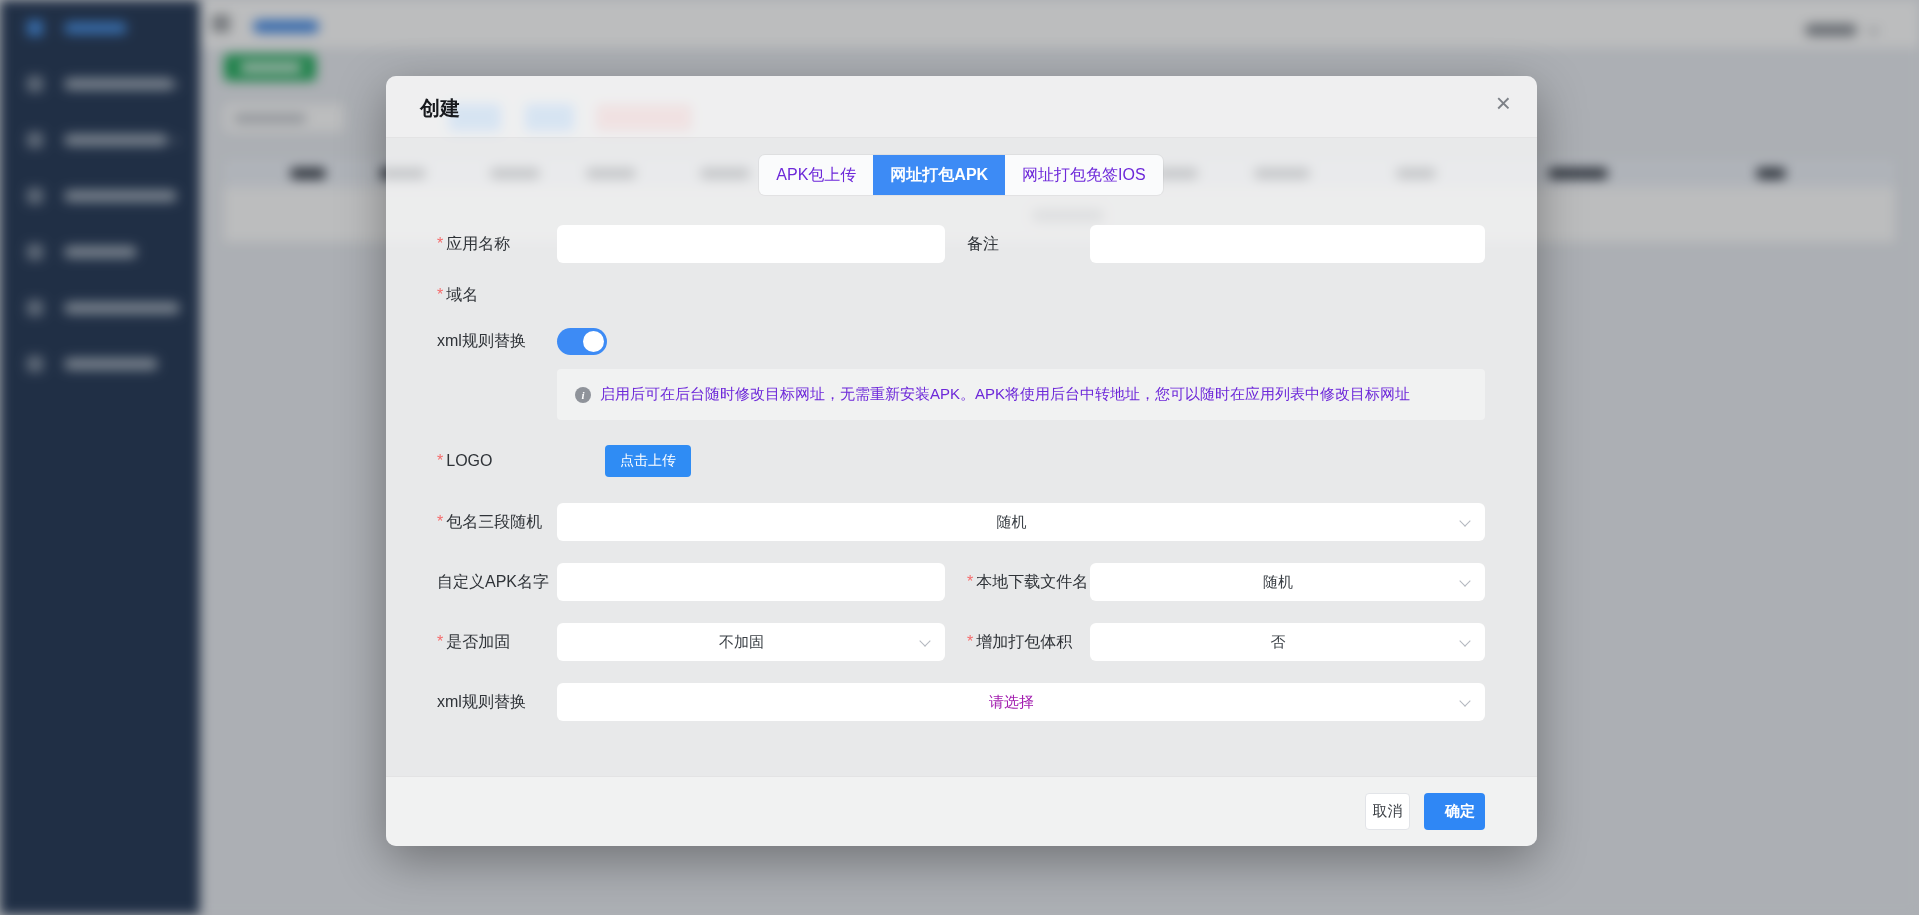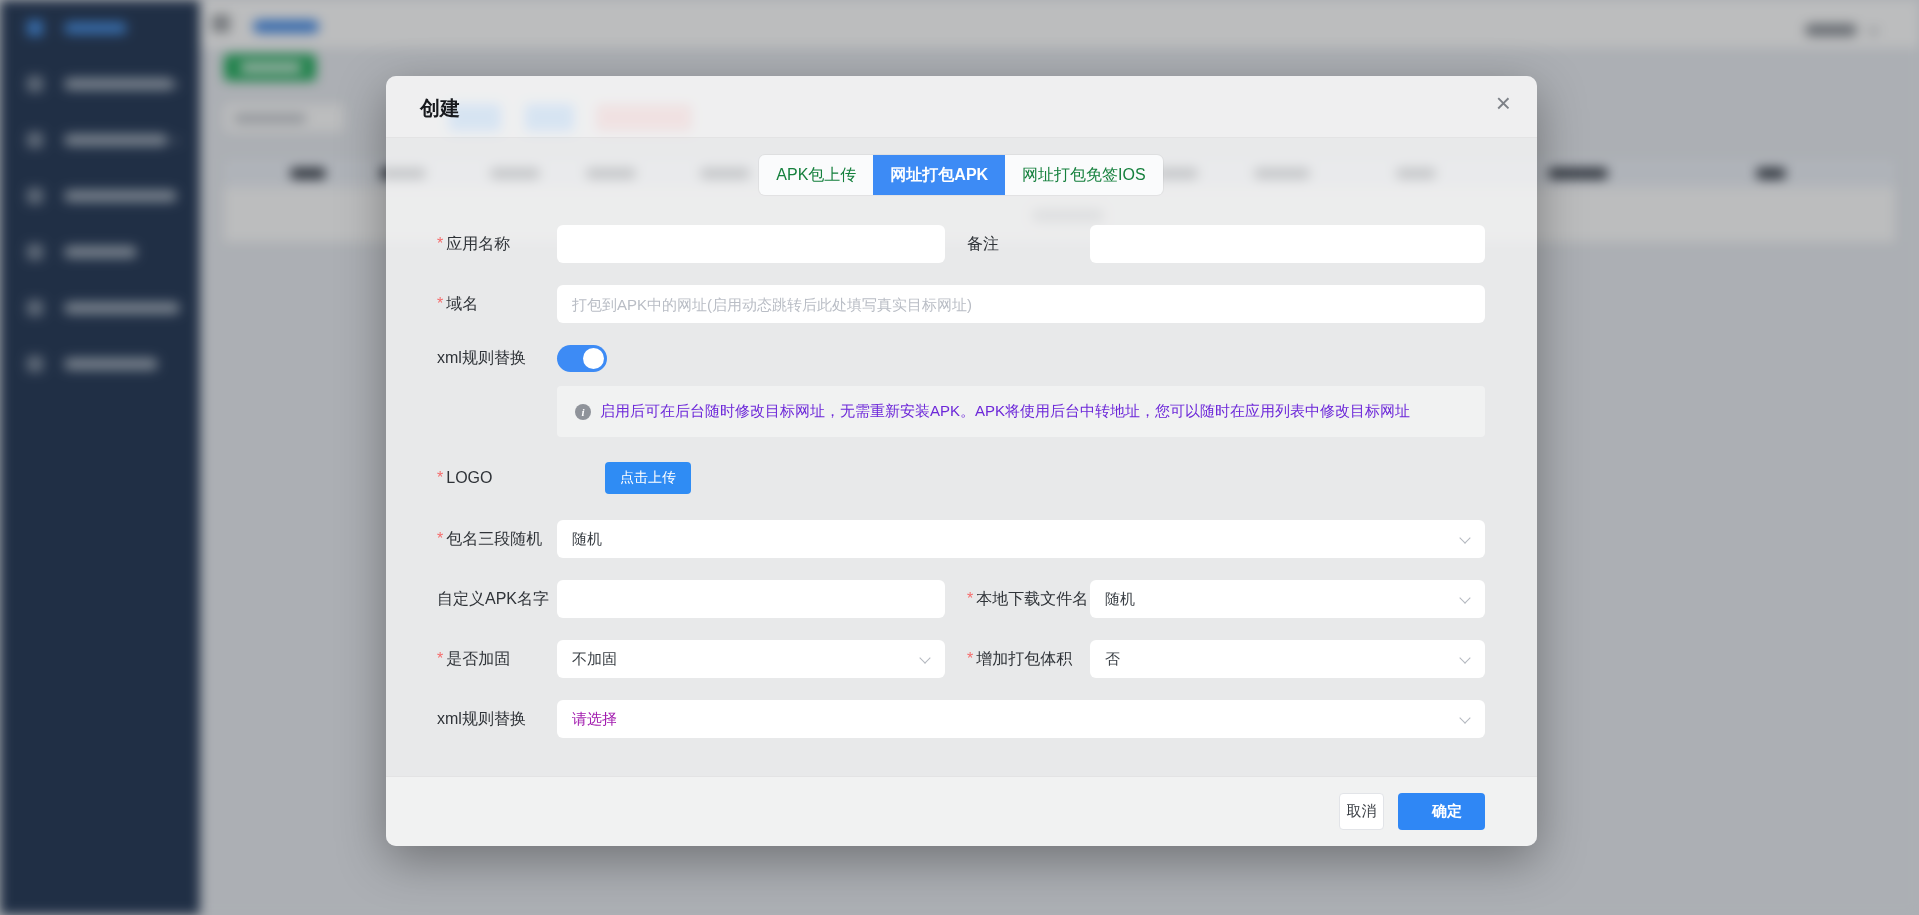--- a/index.html
+++ b/index.html
@@ -42,35 +42,35 @@
            box-shadow:0 14px 48px rgba(0,0,0,0.35); }
   .modal-header { position:relative; height:62px; background:rgba(255,255,255,0.30);
                   border-radius:10px 10px 0 0; border-bottom:1px solid rgba(0,0,0,0.05); }
   .modal-title { position:absolute; left:34px; top:19px; font-size:20px; font-weight:bold; color:#17191d; }
   .modal-close { position:absolute; right:26px; top:14px; font-size:26px; line-height:26px; color:#7d8187; cursor:pointer; }
   .modal-body { padding:17px 52px 0 51px; }
 
   .tabs-wrap { display:flex; justify-content:center; }
   .tabs { display:flex; background:#fafbfc; border-radius:6px; overflow:hidden;
           box-shadow:0 0 0 1px rgba(0,0,0,0.04); }
-  .tab { height:40px; line-height:40px; padding:0 17px; font-size:16px; color:#15803d; cursor:pointer; white-space:nowrap; }
+  .tab { height:40px; line-height:40px; padding:0 17px; font-size:16px; color:#6d28d9; cursor:pointer; white-space:nowrap; }
   .tab.active { background:#3d8bf5; color:#ffffff; font-weight:bold; }
 
   .form { margin-top:30px; }
   .frow { display:flex; align-items:center; margin-bottom:22px; }
   .flabel { width:120px; flex:0 0 120px; font-size:16px; color:#2f3338; }
   .flabel2 { width:123px; flex:0 0 123px; margin-left:22px; font-size:16px; color:#2f3338; }
   .req { color:#f56c6c; margin-right:3px; }
   .f-input { height:38px; background:#ffffff; border:none; border-radius:6px; padding:0 15px;
              font-size:15px; color:#333; outline:none; font-family:inherit; }
   .f-input::placeholder { color:#b9bdc5; }
   .w-mid { width:388px; }
   .w-full { flex:1; }
   .f-select { position:relative; height:38px; background:#ffffff; border-radius:6px;
-              display:flex; align-items:center; padding:0 34px 0 15px; font-size:15px; color:#3b4046; cursor:pointer; }
+              display:flex; align-items:center; padding:0 34px 0 15px; font-size:15px; color:#3b4046; cursor:pointer;justify-content:center; }
   .f-select .chev { position:absolute; right:16px; top:14px; width:8px; height:8px;
                     border-right:1.6px solid #b4b8bf; border-bottom:1.6px solid #b4b8bf; transform:rotate(45deg); }
   .f-select.placeholder { color:#a21caf; }
 
   .toggle-row { margin-bottom:14px; }
   .toggle { position:relative; width:50px; height:27px; border-radius:14px; background:#3d8bf5; cursor:pointer; }
   .toggle .knob { position:absolute; right:3px; top:3px; width:21px; height:21px; border-radius:50%; background:#ffffff; }
 
   .note-row { margin-bottom:25px; align-items:flex-start; }
   .note-box { flex:1; background:rgba(255,255,255,0.40); border-radius:4px; padding:16px 18px;
@@ -83,21 +83,21 @@
   .logo-row { margin-bottom:26px;gap:48px; }
   .upload-btn { height:32px; padding:0 15px; background:#2f8cf4; color:#fff; font-size:14px;
                 border:none; border-radius:4px; cursor:pointer; font-weight:normal; font-family:inherit; }
 
   .modal-footer { position:absolute; left:0; right:0; bottom:0; height:70px;
                   background:rgba(255,255,255,0.40); border-top:1px solid rgba(0,0,0,0.06);
                   border-radius:0 0 10px 10px; display:flex; align-items:center; justify-content:flex-end;
                   padding-right:52px; gap:14px; }
   .btn-cancel { width:45px; height:37px; background:#ffffff; border:1px solid #e2e4e8; border-radius:4px;
                 font-size:15px; color:#3c4046; cursor:pointer; font-family:inherit; }
-  .btn-confirm { width:87px; height:37px; background:#2f87f5; border:none; border-radius:4px;
+  .btn-confirm { width:61px; height:37px; background:#2f87f5; border:none; border-radius:4px;
                  font-size:15px; color:#ffffff; cursor:pointer; font-weight:bold; font-family:inherit;padding-left:11px; }
 </style>
 </head>
 <body>
 
 <div class="screen">
 
   <div class="bg-blur">
     <div class="sidebar">
       <div class="sb-item active" style="top:14px">
@@ -186,21 +186,20 @@
 
         <div class="frow">
           <span class="flabel"><span class="req">*</span><span>应用名称</span></span>
           <input class="f-input w-mid" value="" style="">
           <span class="flabel2"><span>备注</span></span>
           <input class="f-input w-full" value="" style="">
         </div>
 
         <div class="frow">
           <span class="flabel"><span class="req">*</span><span>域名</span></span>
-          <input class="f-input w-full" placeholder="打包到APK中的网址(启用动态跳转后此处填写真实目标网址)" style="">
         </div>
 
         <div class="frow toggle-row">
           <span class="flabel"><span>xml规则替换</span></span>
           <div class="toggle">
               <span class="knob"></span>
             </div>
         </div>
 
         <div class="frow note-row">

